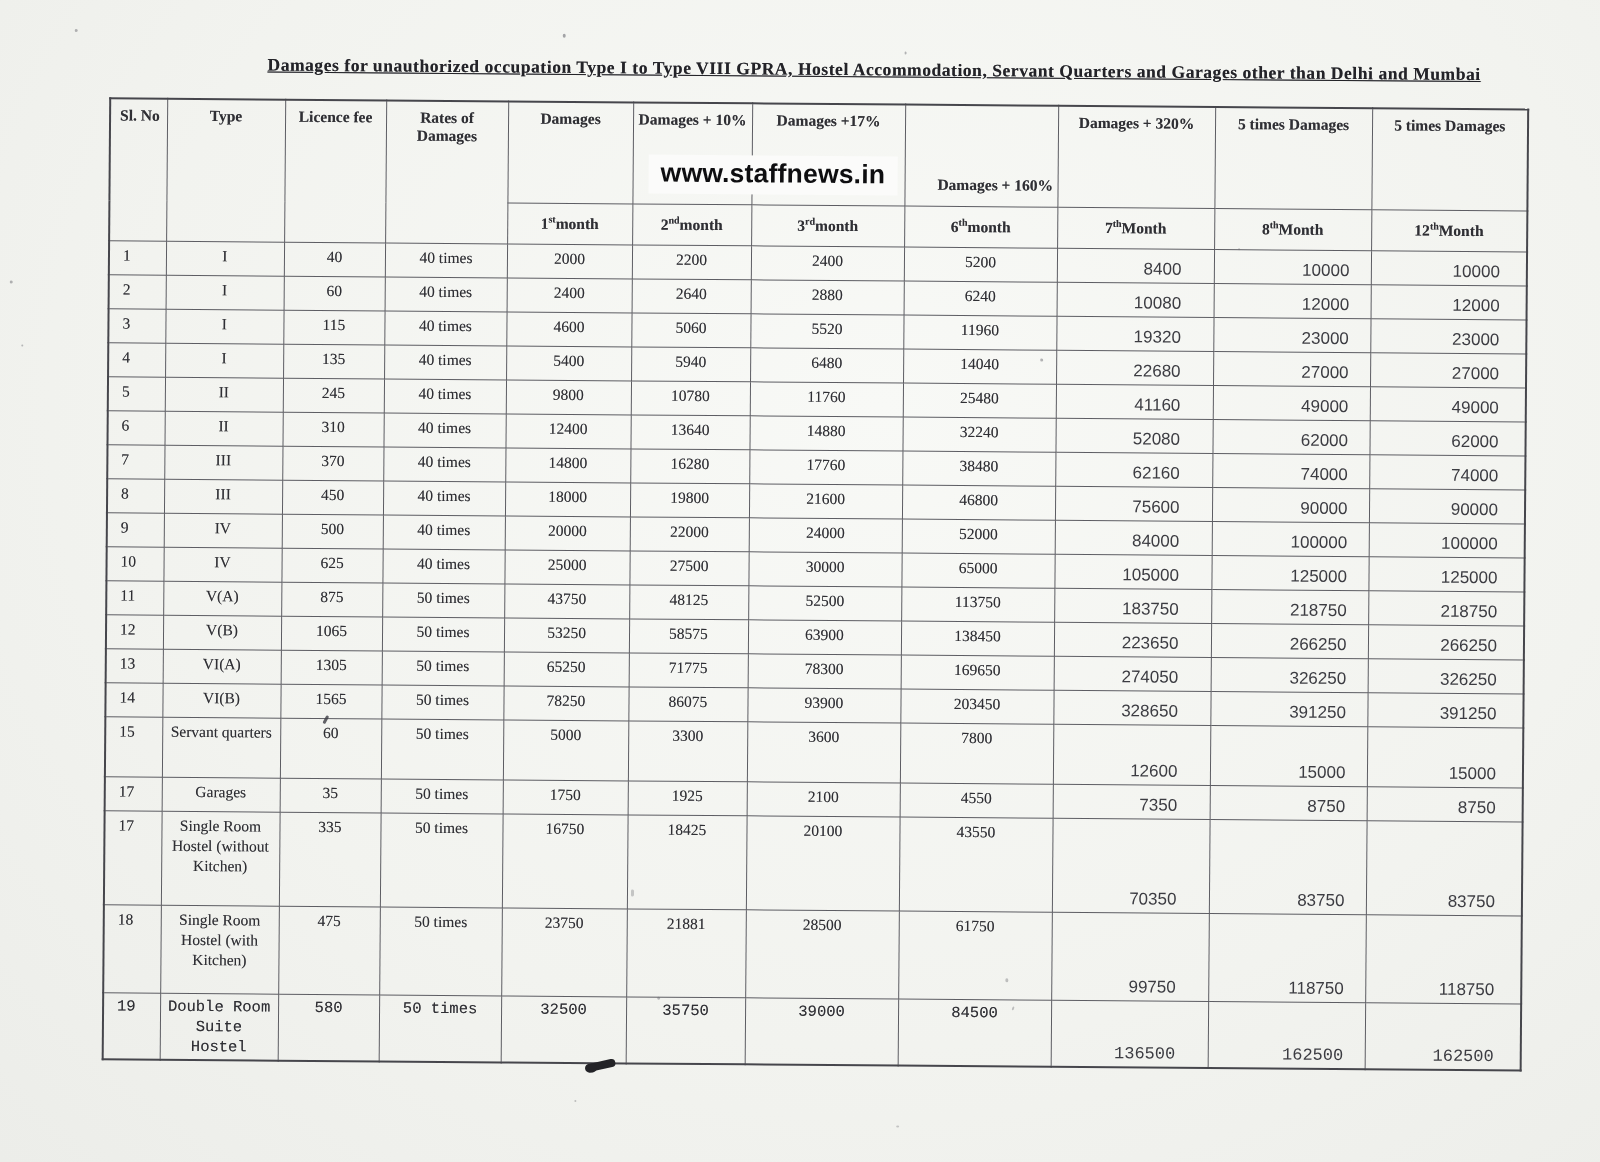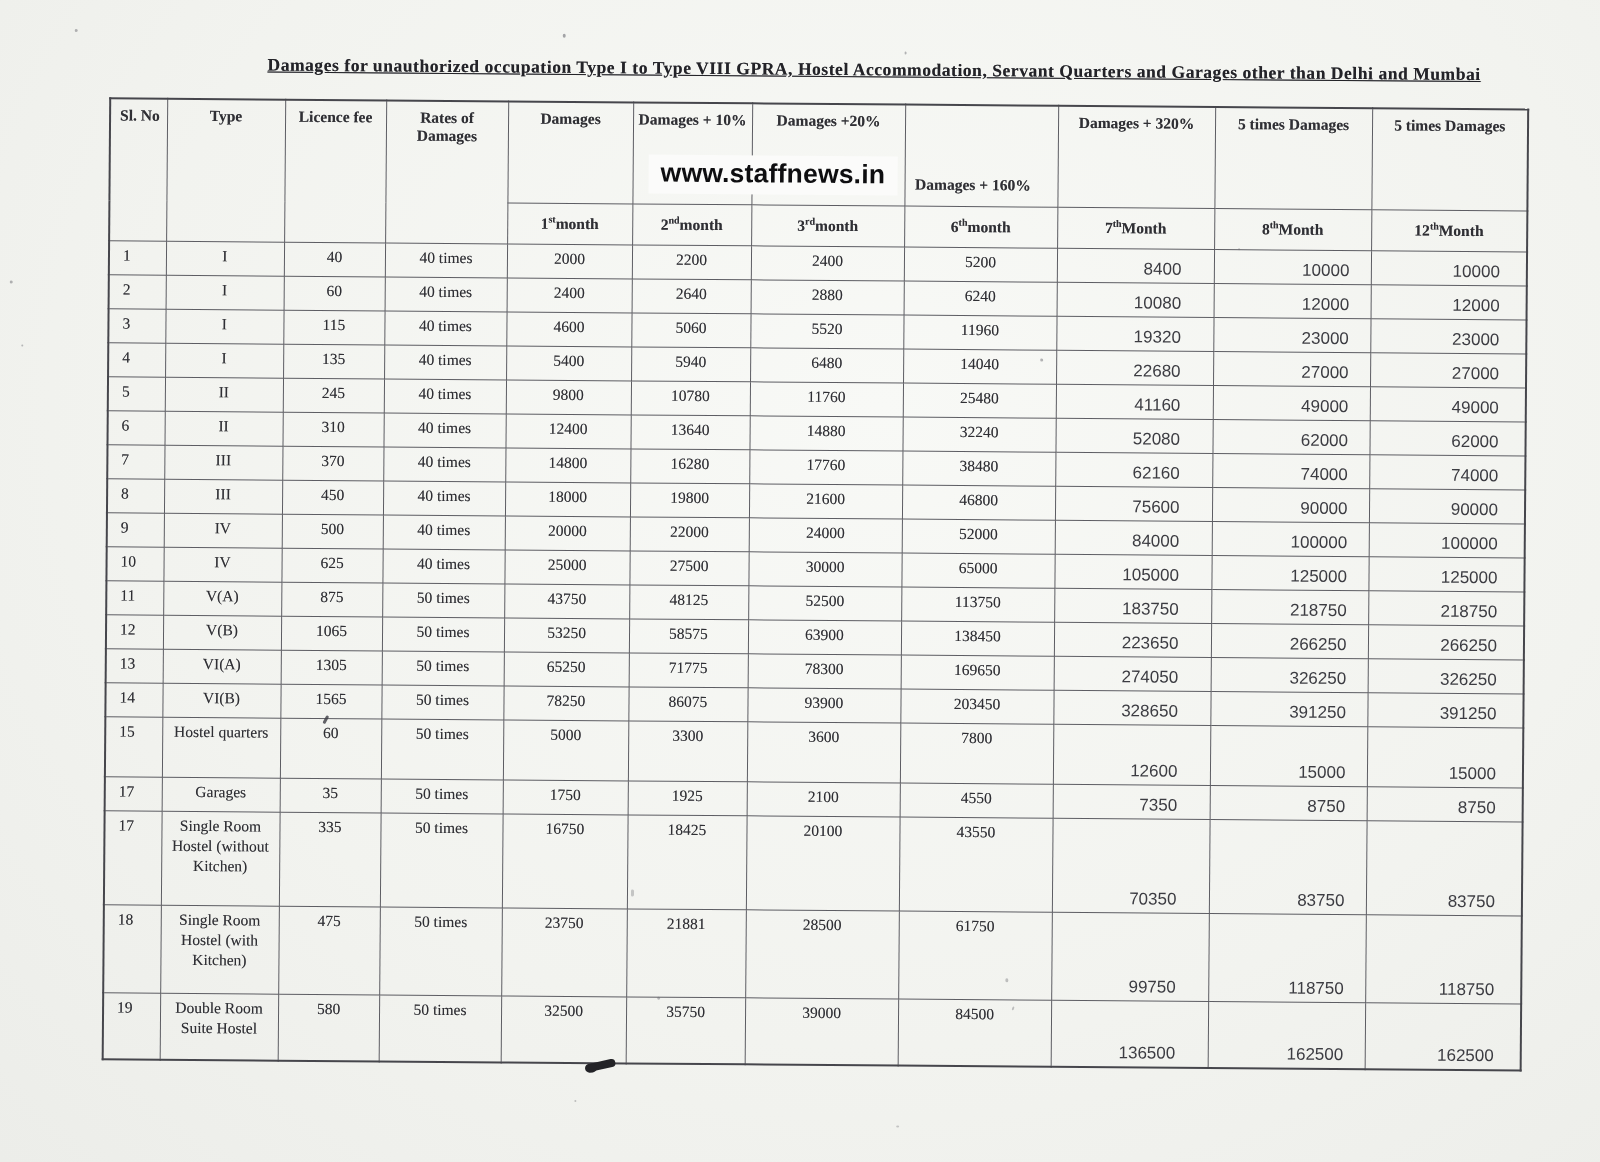--- a/index.html
+++ b/index.html
@@ -29,29 +29,29 @@
     border:1px solid #5d5d63;
     font-size:15.5px;
     color:#2f2f34;
     text-shadow:0 0 0.4px rgba(40,40,48,.45);
     overflow:hidden;
   }
   table{border:2px solid #46464c;}
   th{font-weight:bold;vertical-align:top;text-align:center;padding:7px 4px 0 4px;background:transparent;}
   .h-top{height:88px;}
   .h-sl{text-align:left;padding-left:9px;}
-  .h-160{vertical-align:bottom;text-align:left;padding:0 4px 12px 10px;}
+  .h-160{vertical-align:bottom;text-align:right;padding:0 4px 12px 10px;}
   .h-month{height:40px;vertical-align:middle;padding:0 2px;}
   .h-month sup{font-size:10px;line-height:0;vertical-align:super;letter-spacing:0;}
   .h-month .mword{margin-left:0;}
   tbody td{vertical-align:top;text-align:center;padding:4px 3px 2px 3px;line-height:1.28;height:26px;}
   tbody tr:nth-child(15) td{height:52px;}
   tbody tr:nth-child(17) td{height:86px;}
   tbody tr:nth-child(18) td{height:80px;}
-  tbody tr:nth-child(19) td{height:58px;}
+  tbody tr:nth-child(19) td{height:58px;font-family:Liberation Mono, monospace;}
   td.c-sl{text-align:left;padding-left:13px;}
   td.c-sans{
     font-family:"Liberation Sans", sans-serif;
     font-size:17px;color:#3c3c42;text-shadow:none;
     vertical-align:bottom;text-align:right;
     padding-bottom:3px;line-height:1.15;
   }
   td.c-m7{padding-right:32px;}
   td.c-m8{padding-right:21px;}
   td.c-m12{padding-right:26px;}
@@ -101,21 +101,21 @@
           <col style="width:156px">
       </colgroup>
       <thead>
         <tr>
           <th rowspan="2" class="h-top h-sl">Sl. No</th>
           <th rowspan="2" class="h-top">Type</th>
           <th rowspan="2" class="h-top">Licence fee</th>
           <th rowspan="2" class="h-top">Rates of Damages</th>
           <th class="h-top">Damages</th>
           <th class="h-top">Damages + 10%</th>
-          <th class="h-top">Damages +20%</th>
+          <th class="h-top">Damages +17%</th>
           <th class="h-top h-160">Damages + 160%</th>
           <th class="h-top">Damages + 320%</th>
           <th class="h-top">5 times Damages</th>
           <th class="h-top">5 times Damages</th>
         </tr>
         <tr>
           <th class="h-month"><span>1</span><sup>st</sup><span class="mword">month</span></th>
           <th class="h-month"><span>2</span><sup>nd</sup><span class="mword">month</span></th>
           <th class="h-month"><span>3</span><sup>rd</sup><span class="mword">month</span></th>
           <th class="h-month"><span>6</span><sup>th</sup><span class="mword">month</span></th>
@@ -316,21 +316,21 @@
       <td class="c-num">86075</td>
       <td class="c-num">93900</td>
       <td class="c-num">203450</td>
       <td class="c-sans c-m7">328650</td>
       <td class="c-sans c-m8">391250</td>
       <td class="c-sans c-m12">391250</td>
     </tr>
 
     <tr>
       <td class="c-sl">15</td>
-      <td class="c-type">Hostel quarters</td>
+      <td class="c-type">Servant quarters</td>
       <td class="c-fee">60</td>
       <td class="c-rate">50 times</td>
       <td class="c-num">5000</td>
       <td class="c-num">3300</td>
       <td class="c-num">3600</td>
       <td class="c-num">7800</td>
       <td class="c-sans c-m7">12600</td>
       <td class="c-sans c-m8">15000</td>
       <td class="c-sans c-m12">15000</td>
     </tr>

